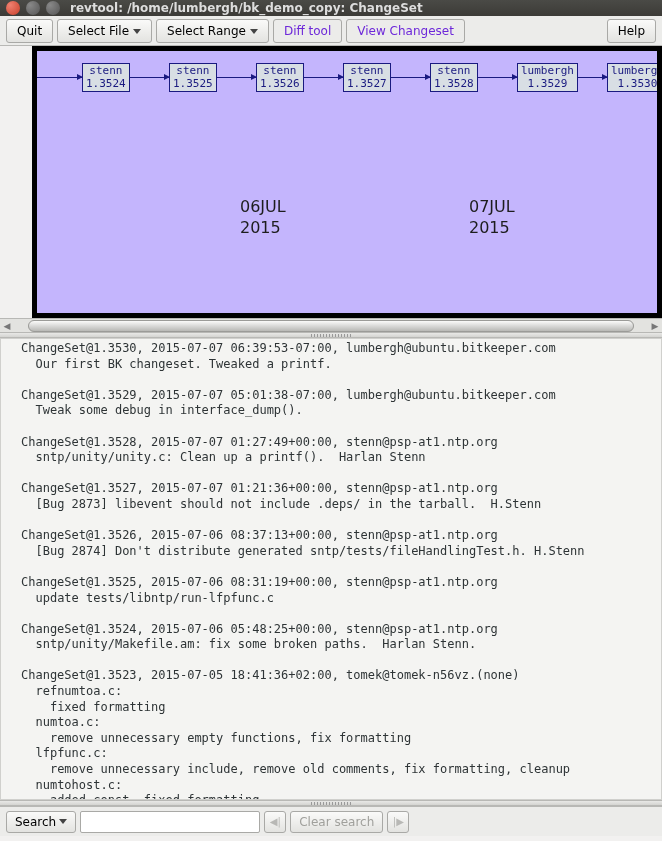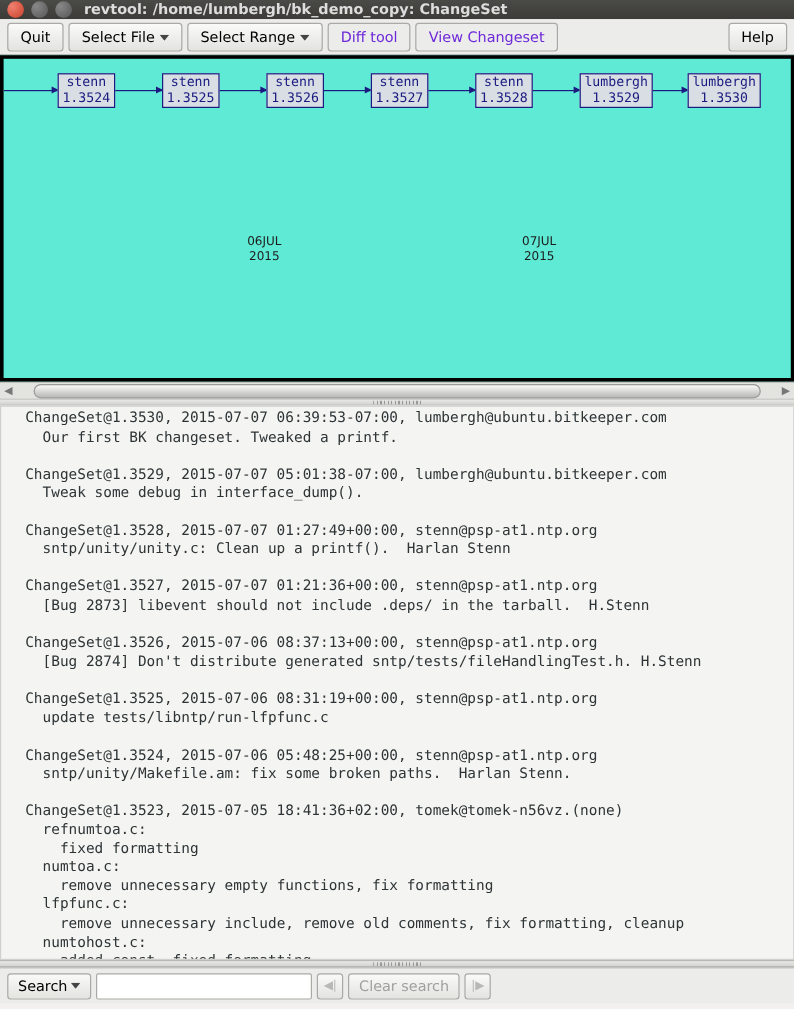--- a/index.html
+++ b/index.html
@@ -11,25 +11,25 @@
 .tb-min, .tb-max { background: radial-gradient(circle at 30% 30%, #888, #555); }
 .tb-title { color: #ddd; font-weight: bold; font-size: 12px; margin-left: 4px; }
 
 .toolbar { height: 30px; background: #ececea; border-bottom: 1px solid #b8b8b5; display: flex; align-items: flex-start; padding: 3px 6px; gap: 4px; }
 .tbtn { height: 24px; background: linear-gradient(#fafaf9,#e3e3e0); border: 1px solid #a9a9a6; border-radius: 3px; padding: 0 10px; font-size: 12px; display: flex; align-items: center; gap: 4px; cursor: pointer; }
 .tbtn.disabled { color: #6d28d9; background: #ececea; }
 .tbtn svg { width: 8px; height: 5px; }
 .spacer { flex: 1; }
 
 .graphwrap { display: flex; flex-direction: column; height: 286px; }
-.graph { position: relative; flex: 1; background: #5eead4; border: 3px solid #000000; overflow: hidden; }
+.graph { position: relative; flex: 1; background: #c4b5fd; border: 5px solid #000000; overflow: hidden; margin-left: 32px; }
 .node { position: absolute; border: 1px solid #1a1a80; background: #d8dee4; padding: 1px 3px; font-family: "DejaVu Sans Mono", monospace; font-size: 11px; color: #1a1a80; text-align: center; line-height: 1.15; white-space: pre; }
 .arrow-h { position: absolute; height: 1px; background: #1a1a80; }
 .arrow-h::after { content: ""; position: absolute; right: -1px; top: -3px; border-left: 6px solid #1a1a80; border-top: 3.5px solid transparent; border-bottom: 3.5px solid transparent; }
-.datelbl { position: absolute; color: #1d1d1d; font-size: 10px; text-align: center; line-height: 1.3; white-space: pre; }
+.datelbl { position: absolute; color: #1d1d1d; font-size: 16px; text-align: left; line-height: 1.3; white-space: pre; }
 .hsb { height: 14px; background: #e3e3e0; border-top: 1px solid #b8b8b5; display: flex; align-items: center; }
 .hsb .track { flex: 1; height: 12px; background: #d1d1cd; margin: 0 14px; position: relative; border-radius: 6px; }
 .hsb .thumb { position: absolute; left: 0; top: 0; height: 12px; background: linear-gradient(#fafaf9,#b8b8b5); border: 1px solid #9b9b98; border-radius: 6px; }
 .hsb .thumb.full { width: 100%; }
 .hsb .arrowbtn { width: 14px; height: 12px; display: flex; align-items: center; justify-content: center; color: #777; font-size: 9px; }
 
 .splitter { height: 6px; background: linear-gradient(#e8e8e6,#d4d4d1); border-top: 1px solid #b8b8b5; border-bottom: 1px solid #b8b8b5; display: flex; align-items: center; justify-content: center; }
 .splitter span { width: 40px; height: 3px; background: repeating-linear-gradient(90deg,#999 0 1px,transparent 1px 3px); }
 
 .textpane { font-family: "DejaVu Sans Mono", monospace; font-size: 12px; line-height: 1.3; background: #f4f4f2; height: 462px; overflow: hidden; padding: 2px 20px; border: 1px solid #d0d0cd; color: #2e3436; white-space: pre-wrap; }

